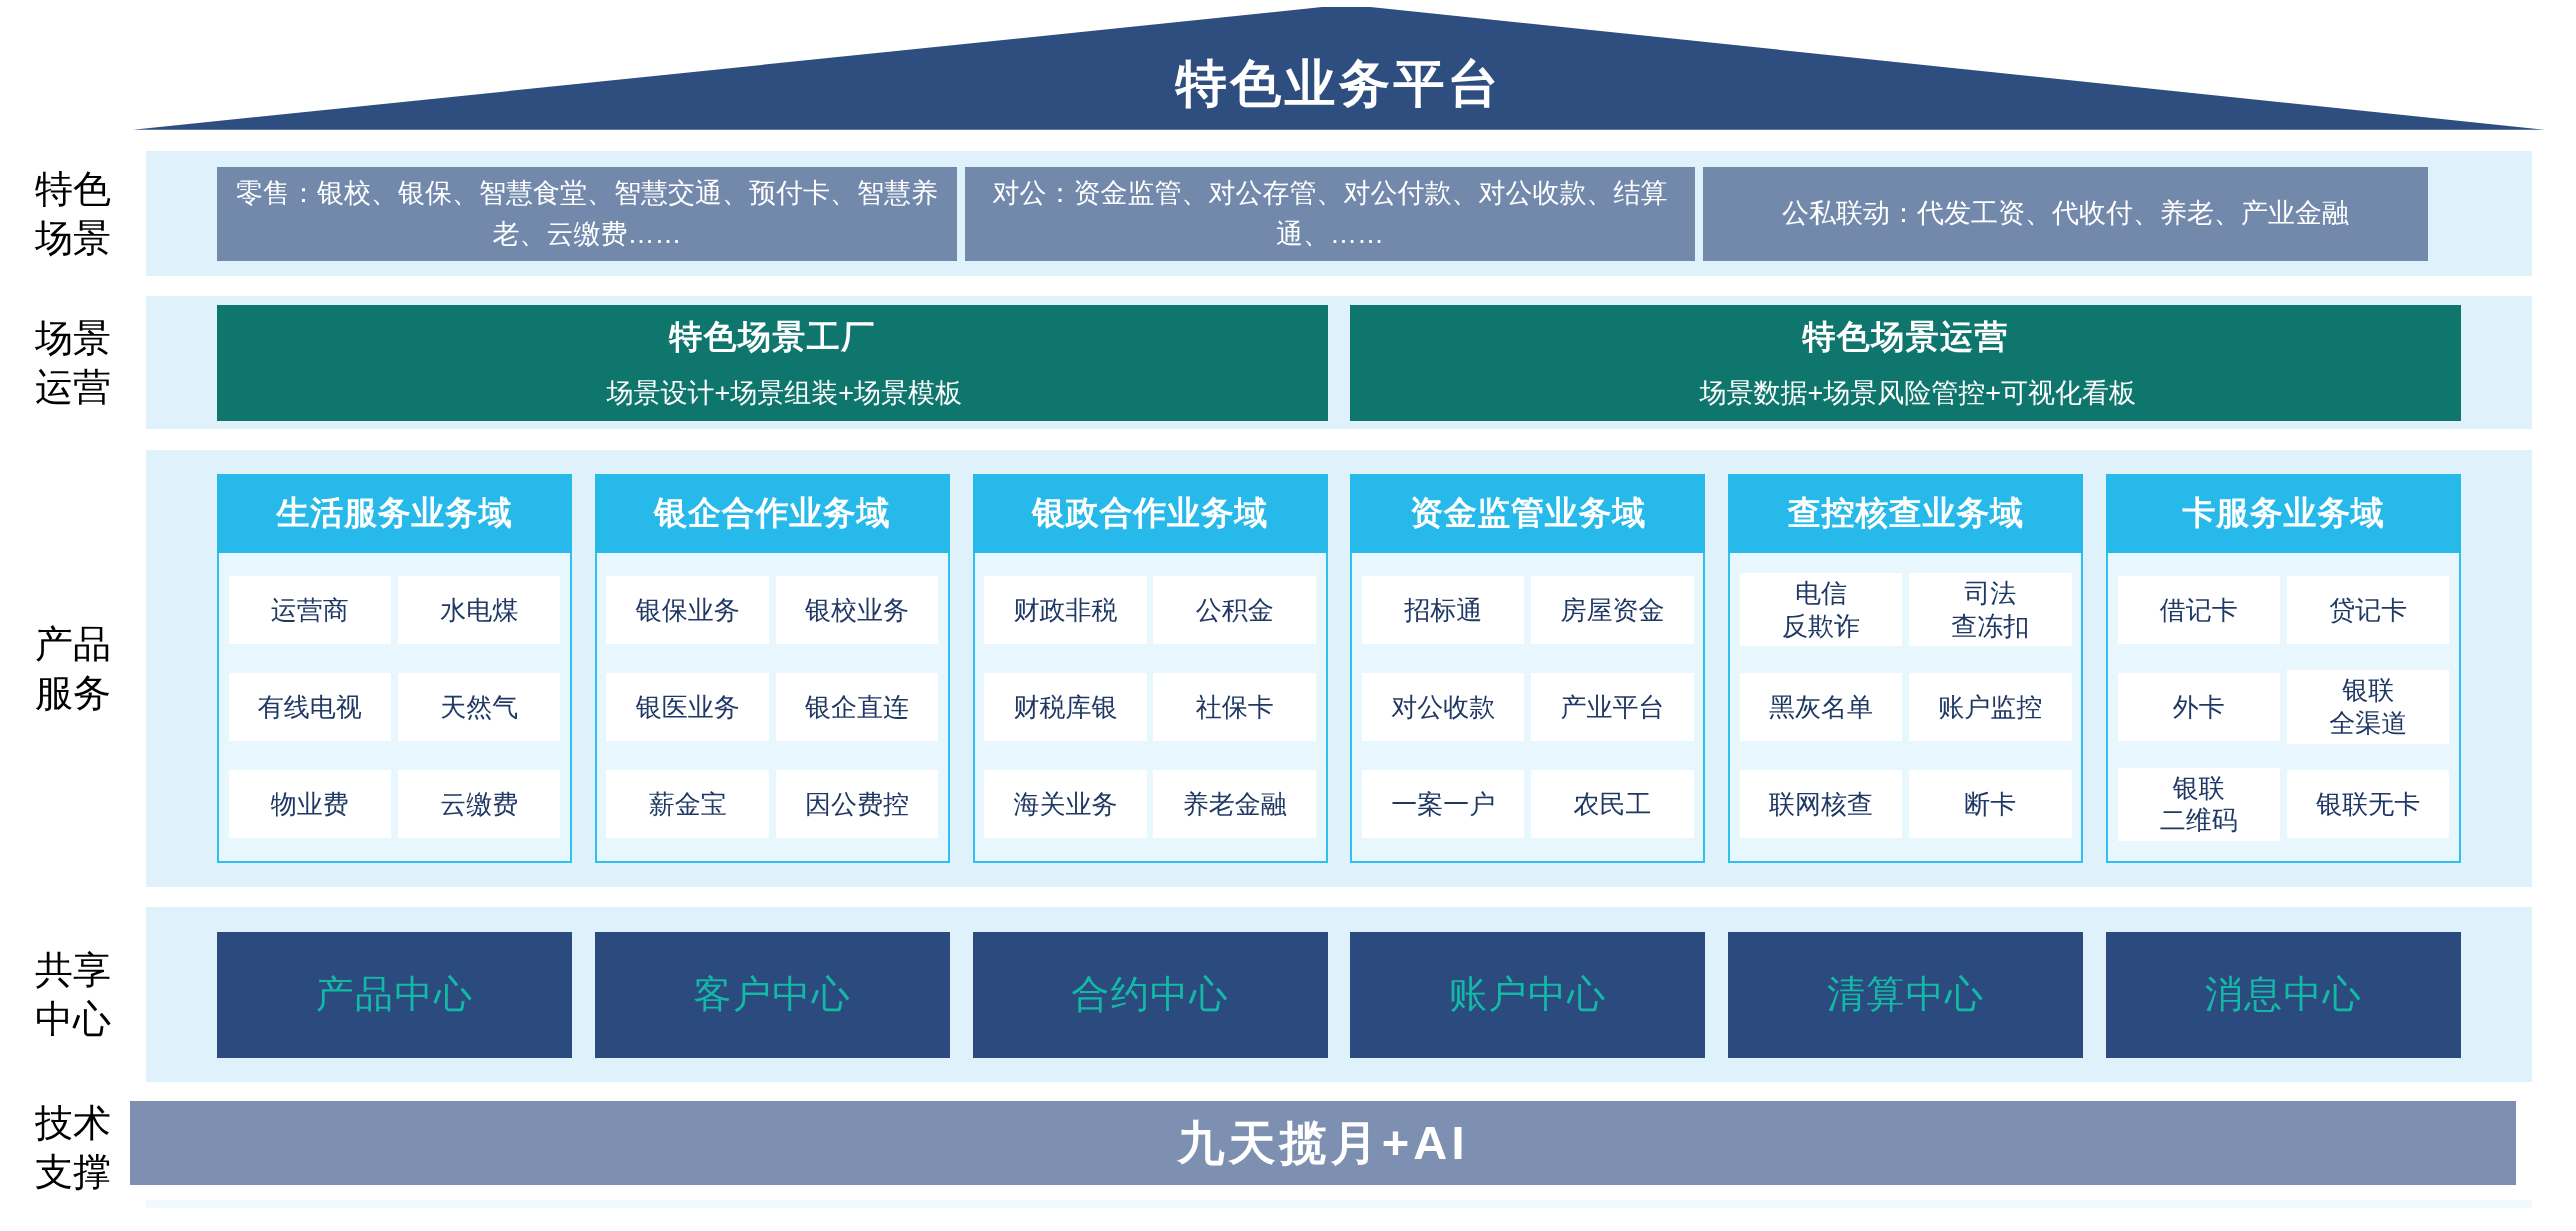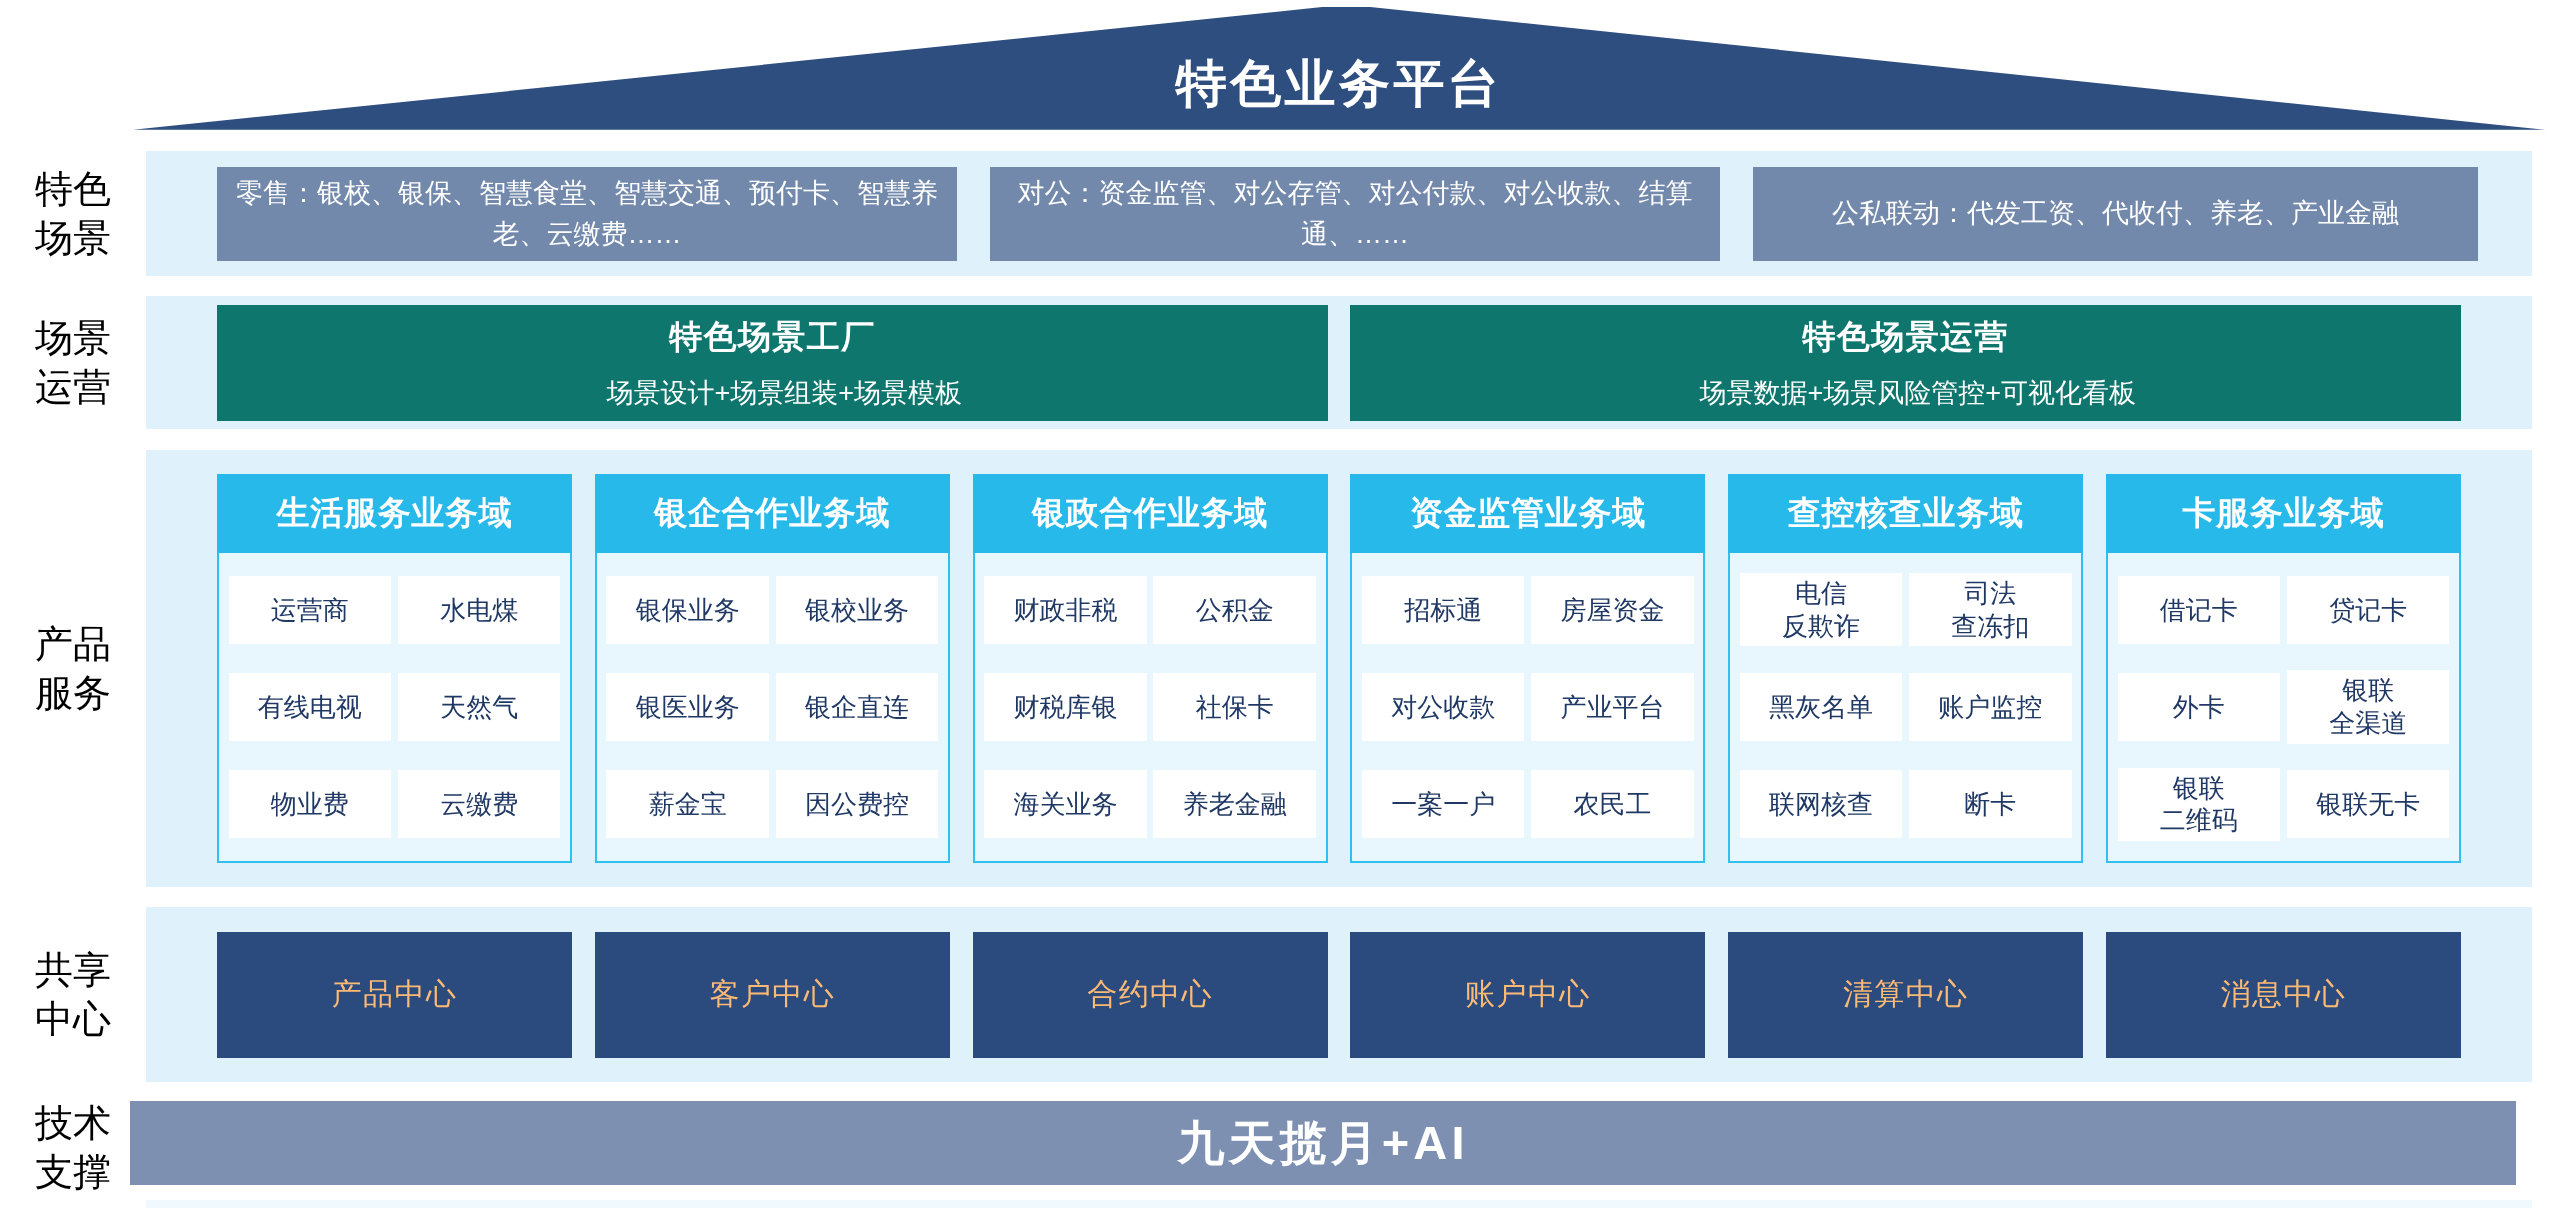--- a/index.html
+++ b/index.html
@@ -29,21 +29,21 @@
   }
   .row-label span { display:block; }
 
   
   .strip {
     position:absolute; left:146px; width:2386px;
     background:#DFF2FB; box-sizing:border-box;
   }
 
   
-  #strip-scene { top:151px; height:125px; display:flex; align-items:center; padding:0 71px; gap:33px; }
+  #strip-scene { top:151px; height:125px; display:flex; align-items:center; padding:0 71px; gap:8px; }
   .scene-box {
     background:#7289AC; color:#ffffff; font-size:27px; line-height:1.5;
     height:94px; display:flex; align-items:center; justify-content:center;
     text-align:center; padding:0 18px; box-sizing:border-box;
   }
   .scene-box.b1 { flex:0 0 740px; }
   .scene-box.b2 { flex:0 0 730px; }
   .scene-box.b3 { flex:0 0 725px; }
 
   
@@ -71,22 +71,22 @@
   .cell {
     background:#ffffff; min-height:68px;
     display:flex; align-items:center; justify-content:center;
     text-align:center; color:#1F3864; font-size:26px; line-height:1.25;
     white-space:pre-line; padding:4.1px 2.7px; box-sizing:border-box;
   }
 
   
   #strip-shared { top:907px; height:175px; display:flex; align-items:center; justify-content:space-between; padding:0 71px; }
   .center-box {
-    width:355px; height:126px; background:#2B4B7E; color:#fdba74;
-    font-size:30px; display:flex; align-items:center; justify-content:center;
+    width:355px; height:126px; background:#2B4B7E; color:#14b8a6;
+    font-size:38px; display:flex; align-items:center; justify-content:center;
     letter-spacing:1.4px;
   }
 
   
   #tech-bar {
     position:absolute; left:130px; top:1101px; width:2386px; height:84px;
     background:#7E90B1; color:#ffffff;
     display:flex; align-items:center; justify-content:center;
     font-size:47px; font-weight:bold; letter-spacing:4.1px;
   }

